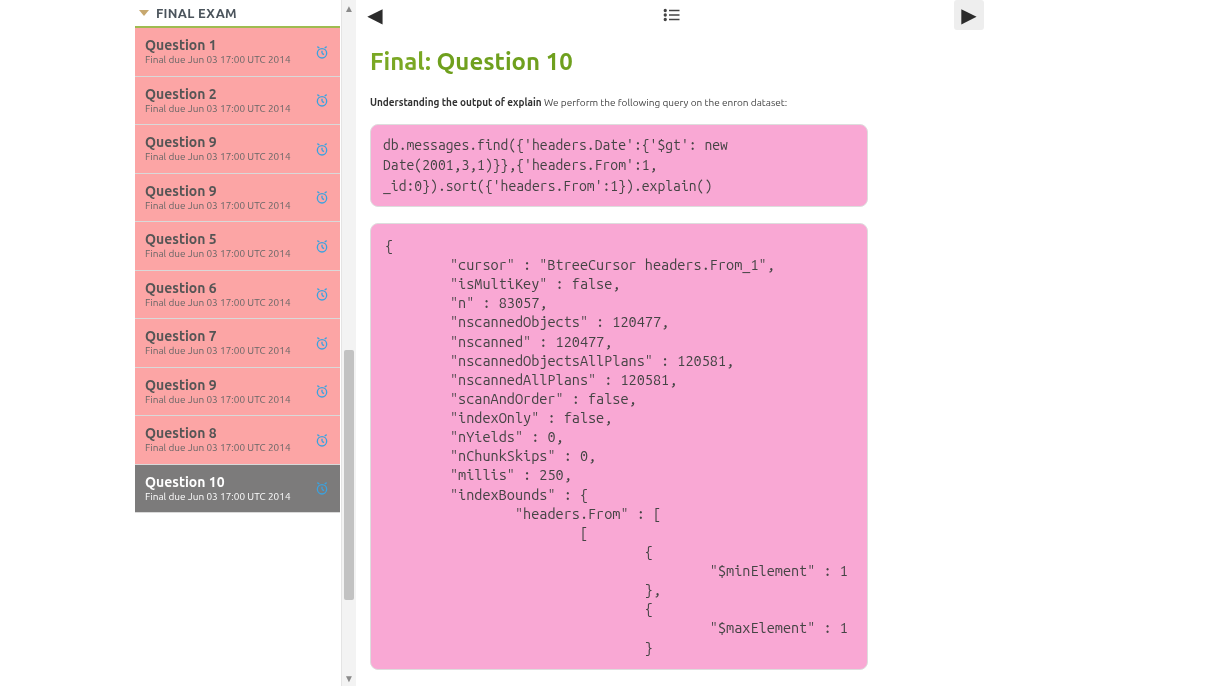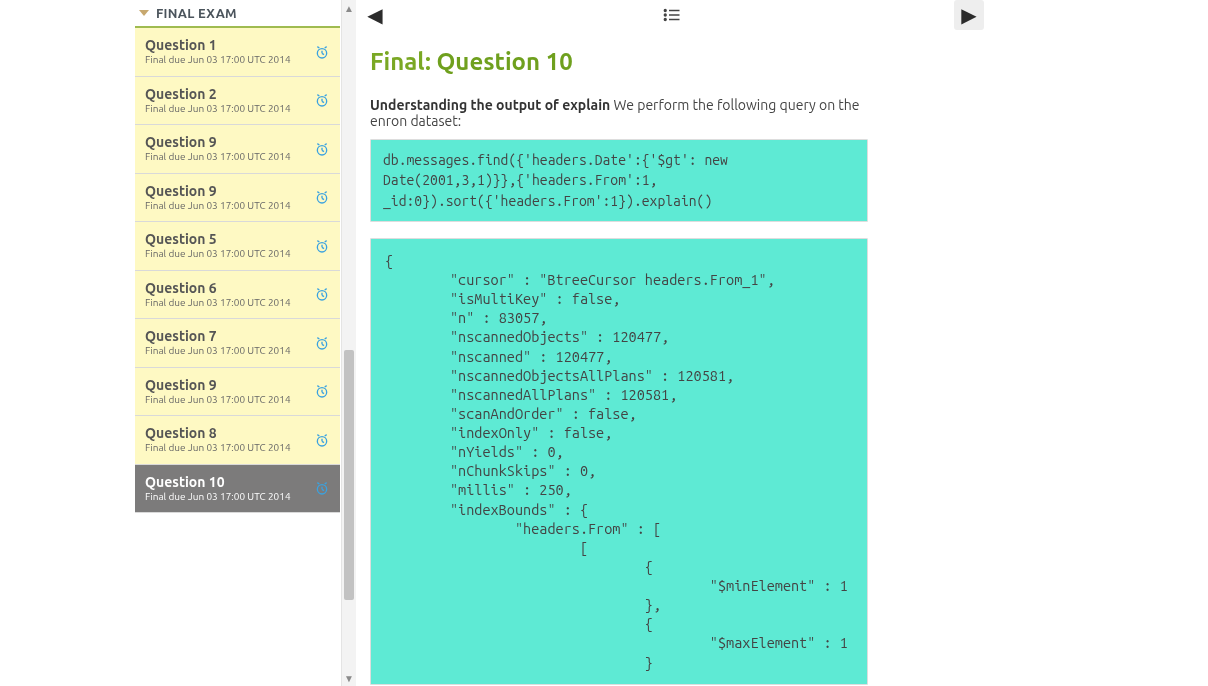--- a/index.html
+++ b/index.html
@@ -45,21 +45,21 @@
       color: #4b545c;
       letter-spacing: 0.3px;
     }
     .question-list {
       background: #e9e9e9;
     }
     .q-item {
       padding: 9px 10px 9px 10px;
       border-bottom: 1px solid #d9d9d9;
       position: relative;
-      background: #fef9c3;
+      background: #fca5a5;
       cursor: pointer;
     }
     .q-item.active {
       background: #7c7b7b;
     }
     .q-item.active .q-title,
     .q-item.active .q-sub {
       color: #fff;
     }
     .q-title {
@@ -154,32 +154,32 @@
       padding: 10px 120px 32px 14px;
     }
     .page-title {
       font-size: 24px;
       font-weight: 700;
       margin-bottom: 22px;
     }
     .page-title .prefix { color: #7aa824; }
     .page-title .qpart { color: #6fa01e; }
     .intro-line {
-      font-size: 14px;
+      font-size: 10px;
       color: #444;
-      margin-bottom: 10px;
+      margin-bottom: 16px;
     }
     .intro-line b {
       color: #333;
       font-weight: 700;
     }
     .code-block {
-      background: #5eead4;
+      background: #f9a8d4;
       border: 1px solid #ddd;
-      border-radius: 1px;
+      border-radius: 8px;
       padding: 10px 12px;
       font-family: "Ubuntu Mono", Menlo, Consolas, monospace;
       font-size: 14px;
       color: #444;
       white-space: pre-wrap;
       line-height: 1.45;
       margin-bottom: 16px;
     }
     .code-block.tall {
       white-space: pre;

